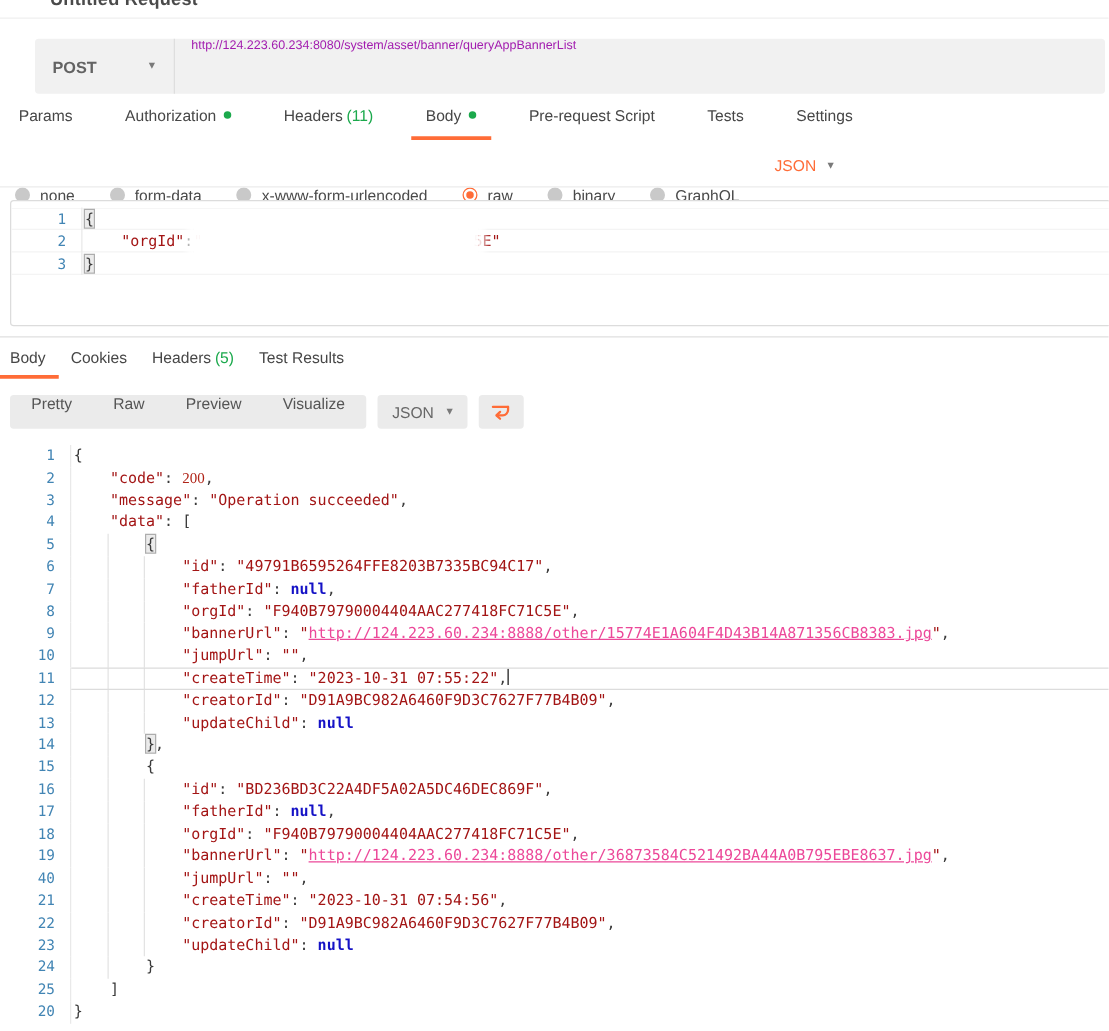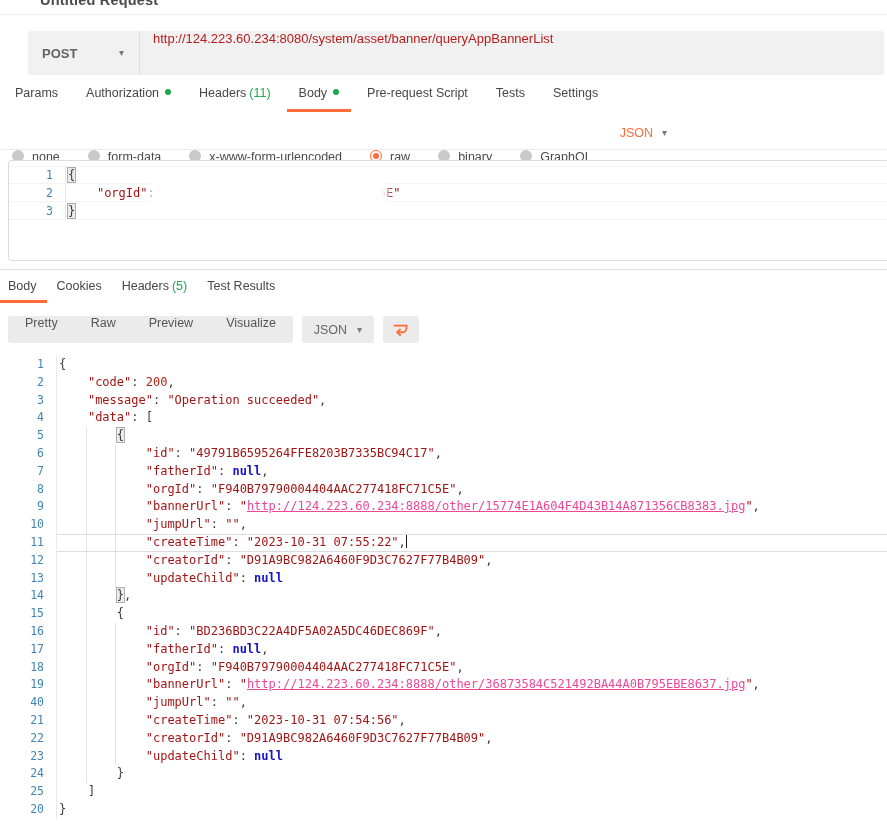--- a/index.html
+++ b/index.html
@@ -9,44 +9,44 @@
   }
   
   #title-clip{position:absolute;left:8px;top:0;height:9px;overflow:hidden;margin-left:32px;}
   #title-clip .t{display:block;margin-top:-8px;font-size:14.5px;font-weight:700;color:#4a4a4a;letter-spacing:.2px;}
   #header-line{position:absolute;top:14px;left:0;right:0;height:1px;background:#efefef;}
   
   #url-bar{position:absolute;top:31px;left:8px;right:3px;height:44px;background:#f1f1f1;border-radius:3px;display:flex;align-items:flex-start;margin-left:20px;}
   #method-select{width:112px;height:100%;display:flex;align-items:center;justify-content:space-between;padding:0 15px 0 14px;box-sizing:border-box;border-right:1px solid #dedede;cursor:pointer;}
   #method-select .m{font-size:13px;font-weight:600;color:#636363;}
   .caret{font-size:10px;color:#7a7a7a;line-height:1;}
-  #url-input{flex:1;padding-left:13px;font-size:13px;color:#b91c1c;white-space:nowrap;overflow:hidden;}
-  
-  #req-tabs{position:absolute;top:86px;left:15px;display:flex;gap:28px;font-size:12.5px;color:#474747;}
+  #url-input{flex:1;padding-left:13px;font-size:10px;color:#a21caf;white-space:nowrap;overflow:hidden;}
+  
+  #req-tabs{position:absolute;top:86px;left:15px;display:flex;gap:42px;font-size:12.5px;color:#474747;}
   .tab{padding-bottom:9px;cursor:pointer;white-space:nowrap;}
   .tab.active{border-bottom:3px solid #FF6C37;padding-left:12px;padding-right:12px;margin-left:-12px;margin-right:-12px;}
   .dot{display:inline-block;width:6px;height:6px;border-radius:50%;background:#1BA94C;margin-left:6px;vertical-align:2px;}
   .count{color:#1BA94C;margin-left:3px;}
   
   #radio-row{position:absolute;top:121px;left:12px;height:24px;display:flex;align-items:center;gap:28px;font-size:12.5px;color:#4a4a4a;}
   .radio-item{display:flex;gap:8px;cursor:pointer;margin-top:48px;}
   .radio{width:12px;height:12px;border-radius:50%;background:#c9c9c9;box-sizing:border-box;}
   .radio.sel{background:#fff;border:1px solid #FF6C37;position:relative;}
   .radio.sel::after{content:'';position:absolute;left:2px;top:2px;width:6px;height:6px;border-radius:50%;background:#FF6C37;}
   #raw-language{display:flex;align-items:center;gap:9px;cursor:pointer;}
   #raw-language .lang{color:#FF6C37;font-size:12.5px;}
   #row-line{position:absolute;top:149px;left:0;right:0;height:1px;background:#ececec;}
   
   .crow{display:flex;height:17.8px;line-height:17.8px;position:relative;font-family:"DejaVu Sans Mono",monospace;font-size:12px;}
   .ln{width:57px;box-sizing:border-box;flex-shrink:0;text-align:right;padding-right:12px;border-right:1px solid #e9e9e9;color:#4285B4;font-size:11.5px;}
   .ctext{white-space:pre;padding-left:2px;color:#3a3a3a;}
   .tk-p{color:#3a3a3a;}
   .tk-k{color:#A31515;}
   .tk-s{color:#A31515;}
-  .tk-n{color:#B02418;}
+  .tk-n{color:#B02418;font-family:Liberation Serif, serif;}
   .tk-u{color:#ec4899;text-decoration:underline;cursor:pointer;}
   .tk-x{color:#1512C6;font-weight:bold;}
   .tk-b{color:#3a3a3a;background:#ebebeb;outline:1px solid #adadad;}
   .guide{position:absolute;top:0;bottom:0;width:1px;background:#e3e3e3;}
   .crow.active::after{content:'';position:absolute;left:57px;right:0;top:0;bottom:0;border-top:1px solid #dcdcdc;border-bottom:1px solid #dcdcdc;pointer-events:none;}
   .caret-bar{display:inline-block;width:1px;height:13px;background:#1a1a1a;vertical-align:-2px;}
   .redact-box{position:absolute;left:146px;top:-4px;width:228px;height:30px;background:rgba(255,255,255,.97);box-shadow:0 0 6px 5px rgba(255,255,255,.95);border-radius:2px;z-index:5;}
   
   #req-editor{position:absolute;top:160px;left:8px;right:-2px;height:101px;border:1px solid #dcdcdc;border-radius:3px;box-sizing:border-box;padding-top:5px;background:#fff;overflow:hidden;}
   #req-editor .crow{height:18px;line-height:18px;}

